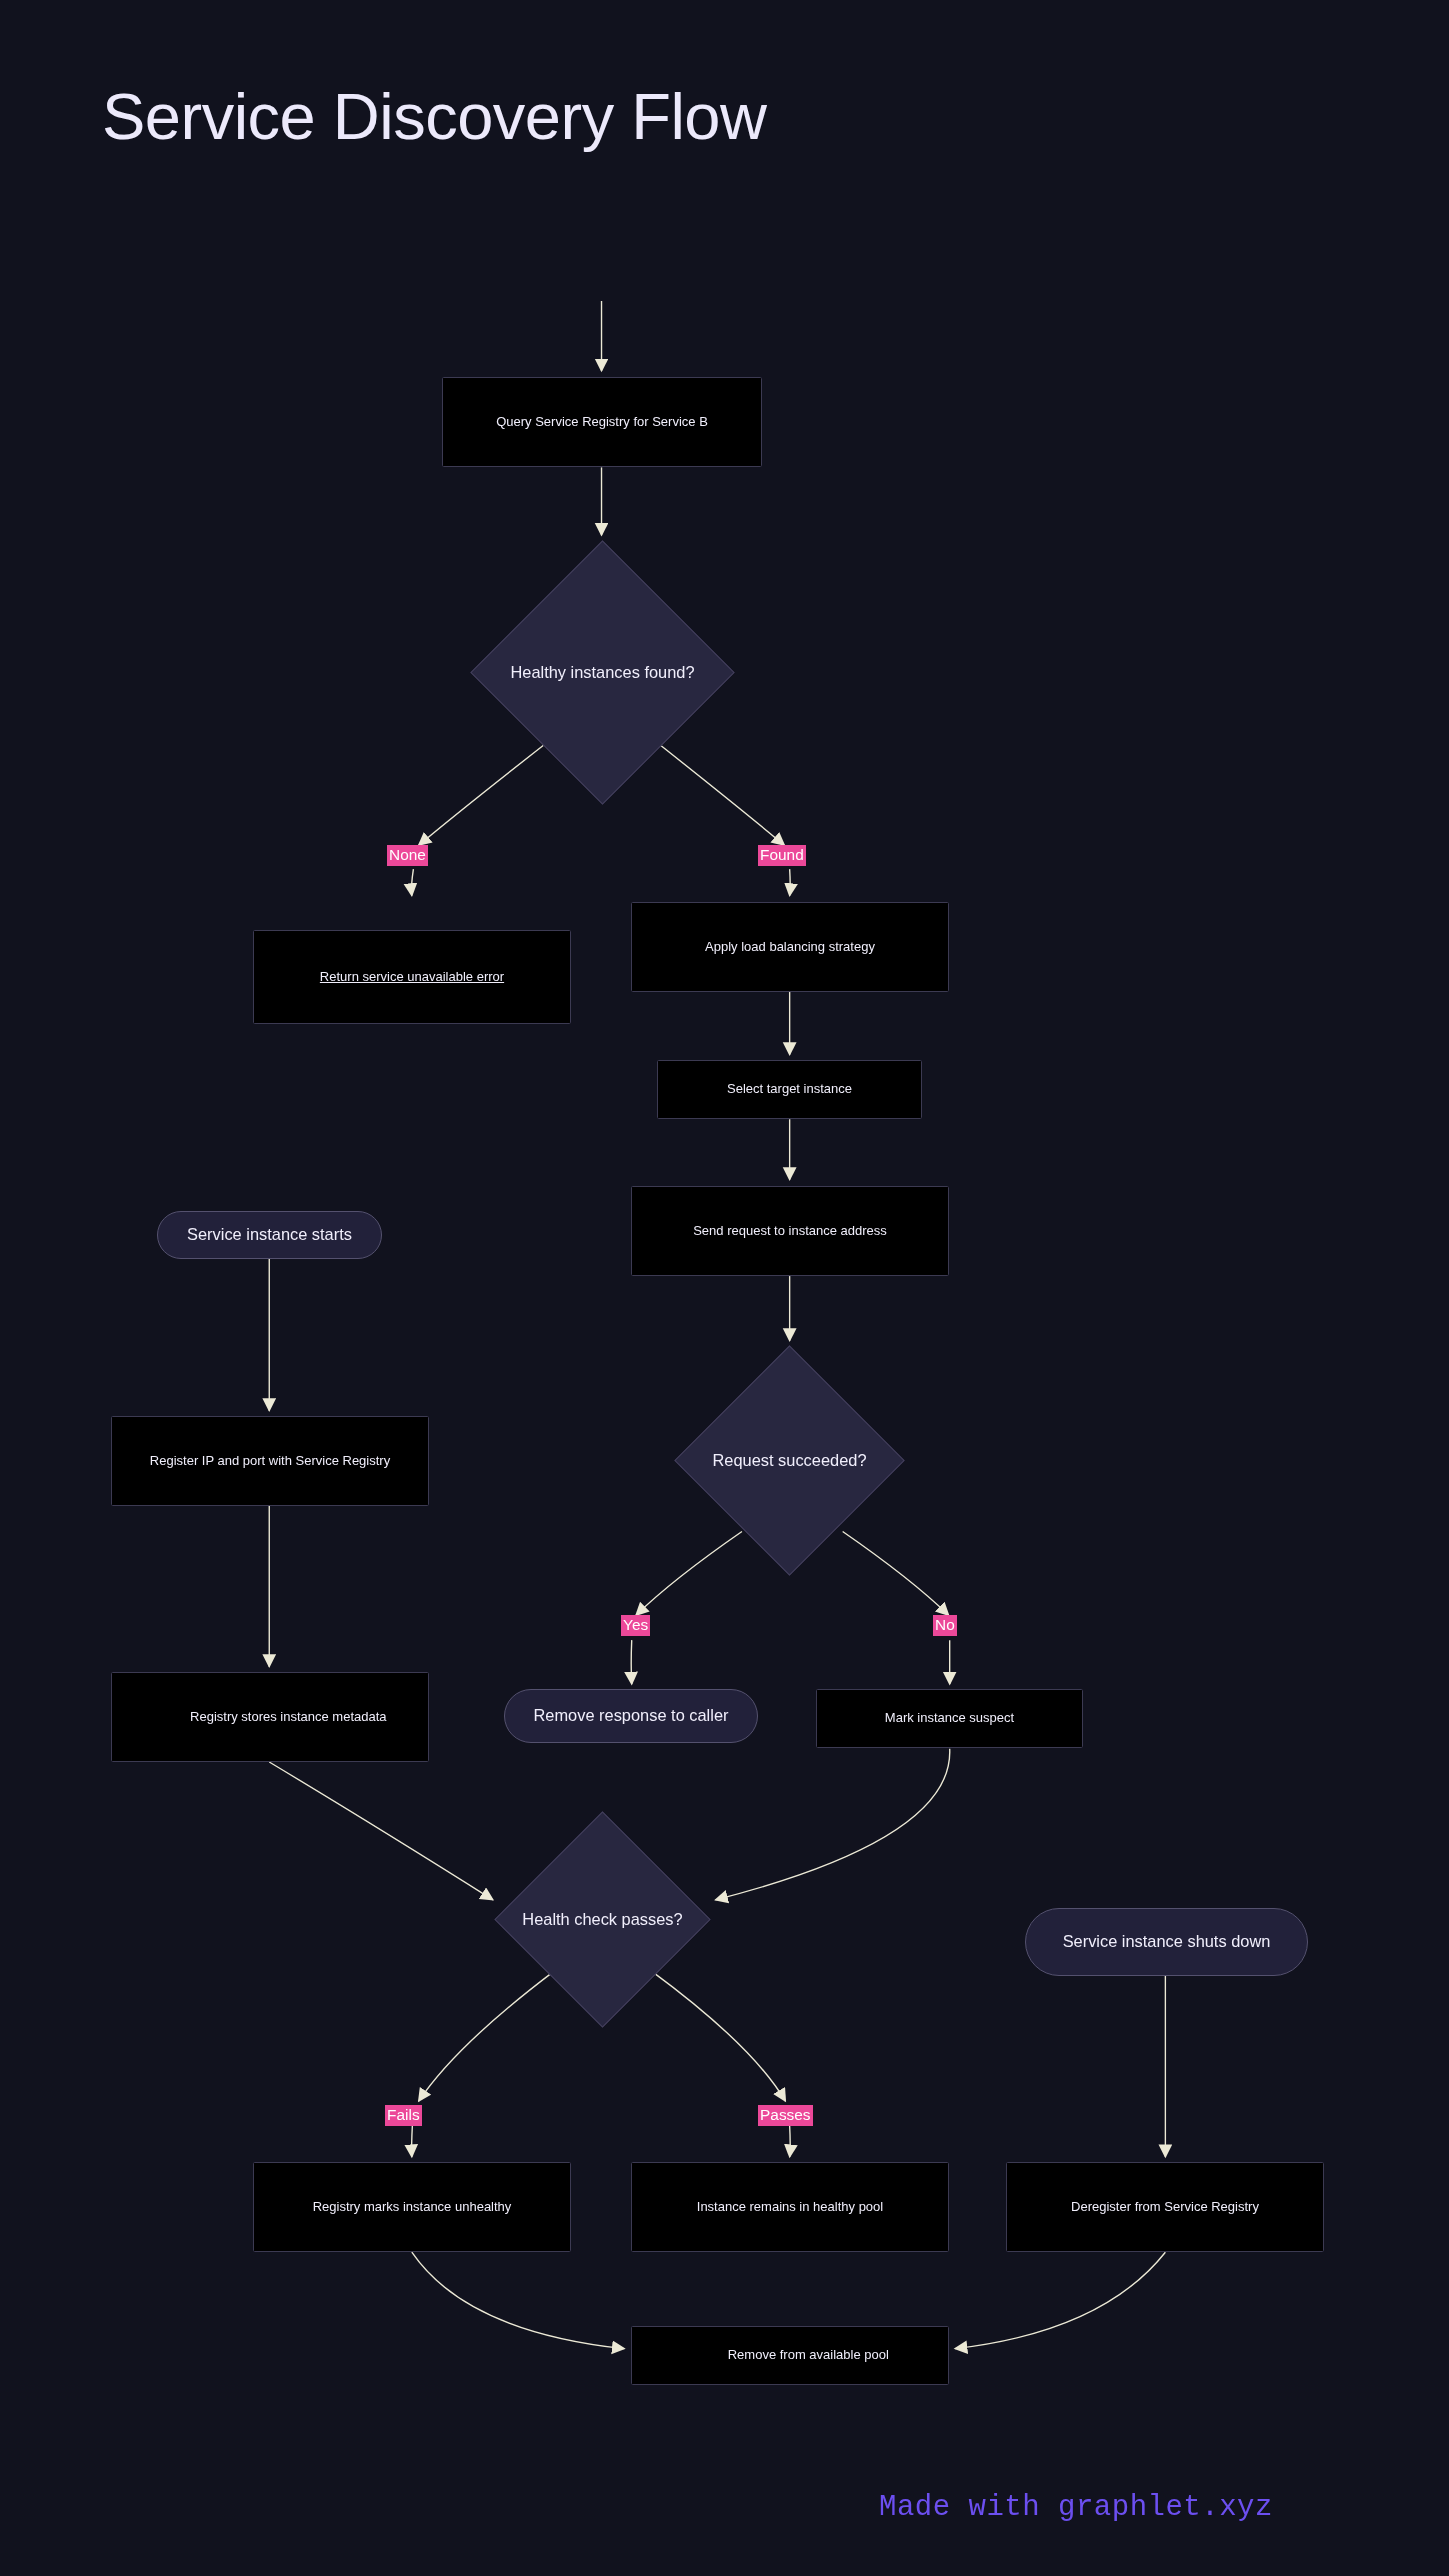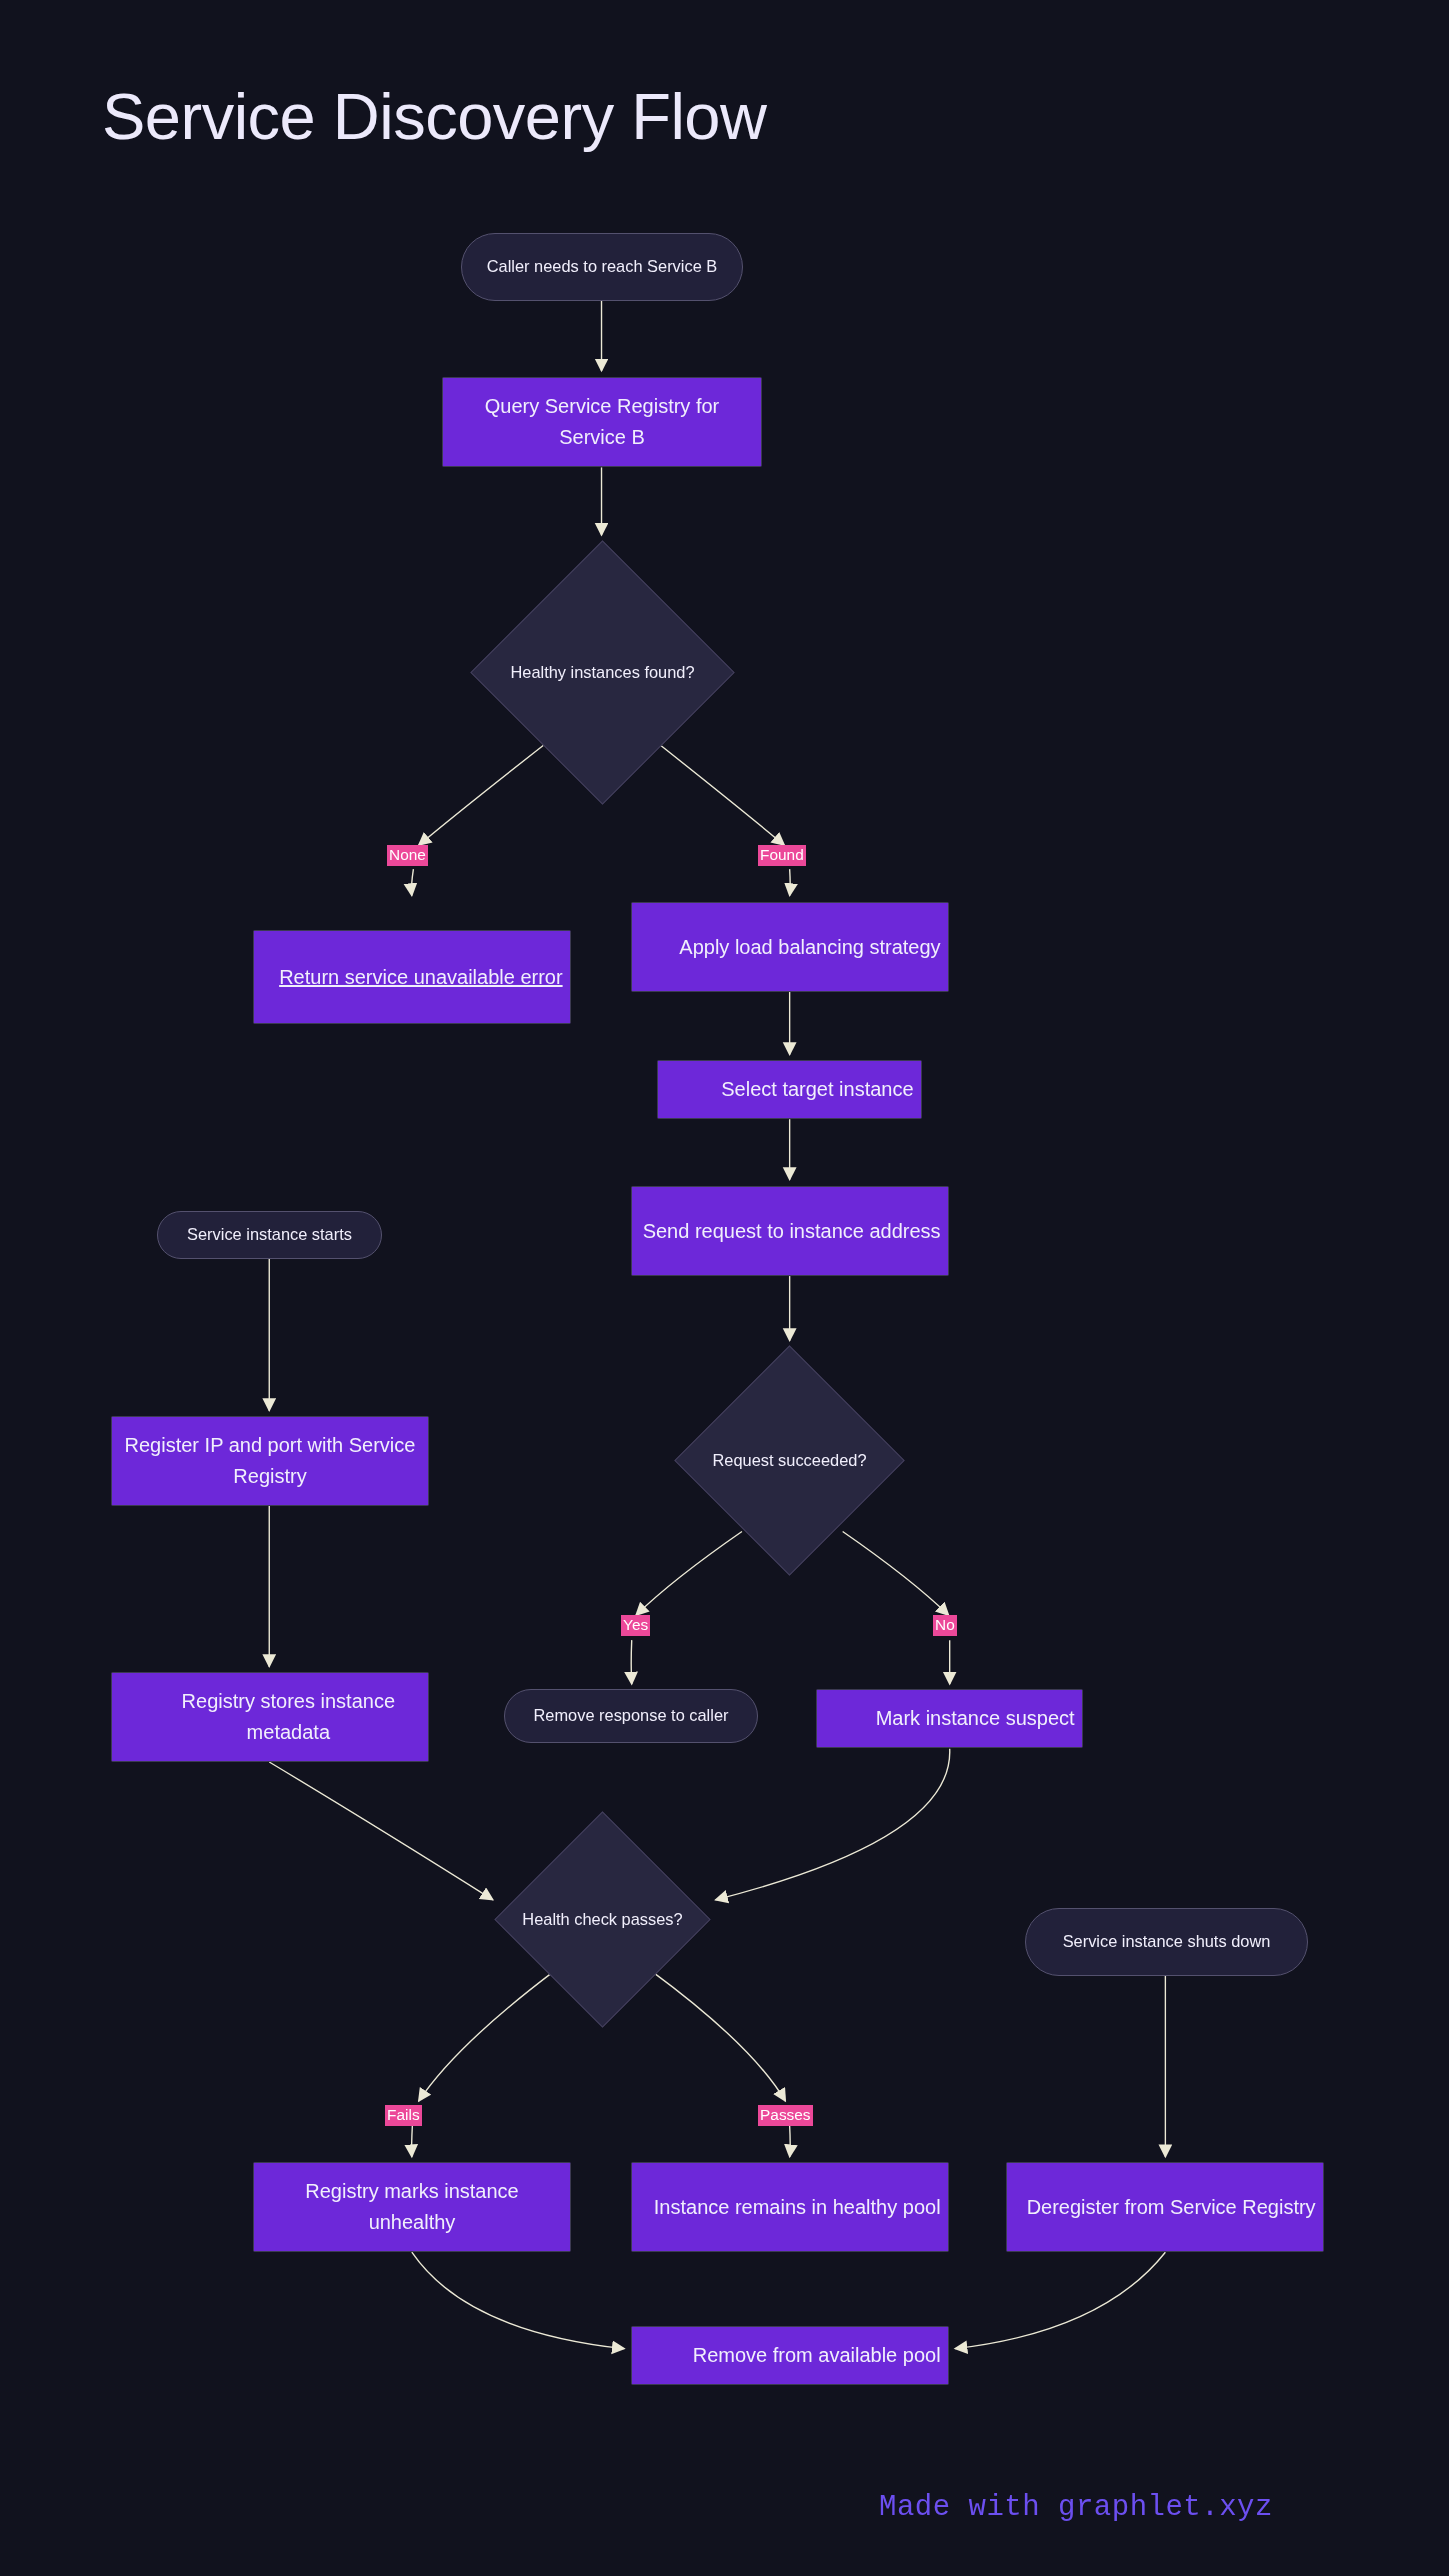--- a/index.html
+++ b/index.html
@@ -18,23 +18,22 @@
     letter-spacing:-0.5px;white-space:nowrap;
   }
 
   .node{
     position:absolute;box-sizing:border-box;
     display:flex;align-items:center;justify-content:center;
     text-align:center;color:#f1effc;
     line-height:1.55;padding:3.2px 7.4px;
   }
   .node.process{
-    background:#6d28d9;border:0.8px solid #3c3a52;border-radius:1.6px;
-    font-size:20px;
-    justify-content:flex-end;
+    background:#000000;border:0.8px solid #3c3a52;border-radius:1.6px;
+    font-size:13px;
   }
   .node.terminal{
     background:#22213a;border:0.8px solid #54516e;border-radius:529px;
     font-size:16.4px;
   }
   .diamond{position:absolute;}
   .diamond .dshape{
     position:absolute;inset:0;
     background:#282740;border:0.8px solid #443f5c;
     transform:rotate(45deg);
@@ -111,23 +110,20 @@
       <path d="M1490,4012 Q1492,4050 1490,4070"></path>
 
       <path d="M2199,3728 L2199,4070"></path>
 
       <path d="M777,4250 Q880,4400 1178,4432"></path>
 
       <path d="M2199,4250 Q2080,4400 1802,4432"></path>
     </g>
   </svg>
 
-  <div class="node terminal" style="left:461px;top:233px;width:282px;height:68px;">
-    <span>Caller needs to reach Service B</span>
-  </div>
 
   <div class="node process" style="left:442px;top:377px;width:320px;height:90px;">
     <span>Query Service Registry for Service B</span>
   </div>
 
   <div class="diamond" style="left:471px;top:541px;width:263px;height:263px;">
     <div class="dshape" style="inset:38px 38px 38px 38px;"></div>
     <div class="dlabel">Healthy instances found?</div>
   </div>
 

